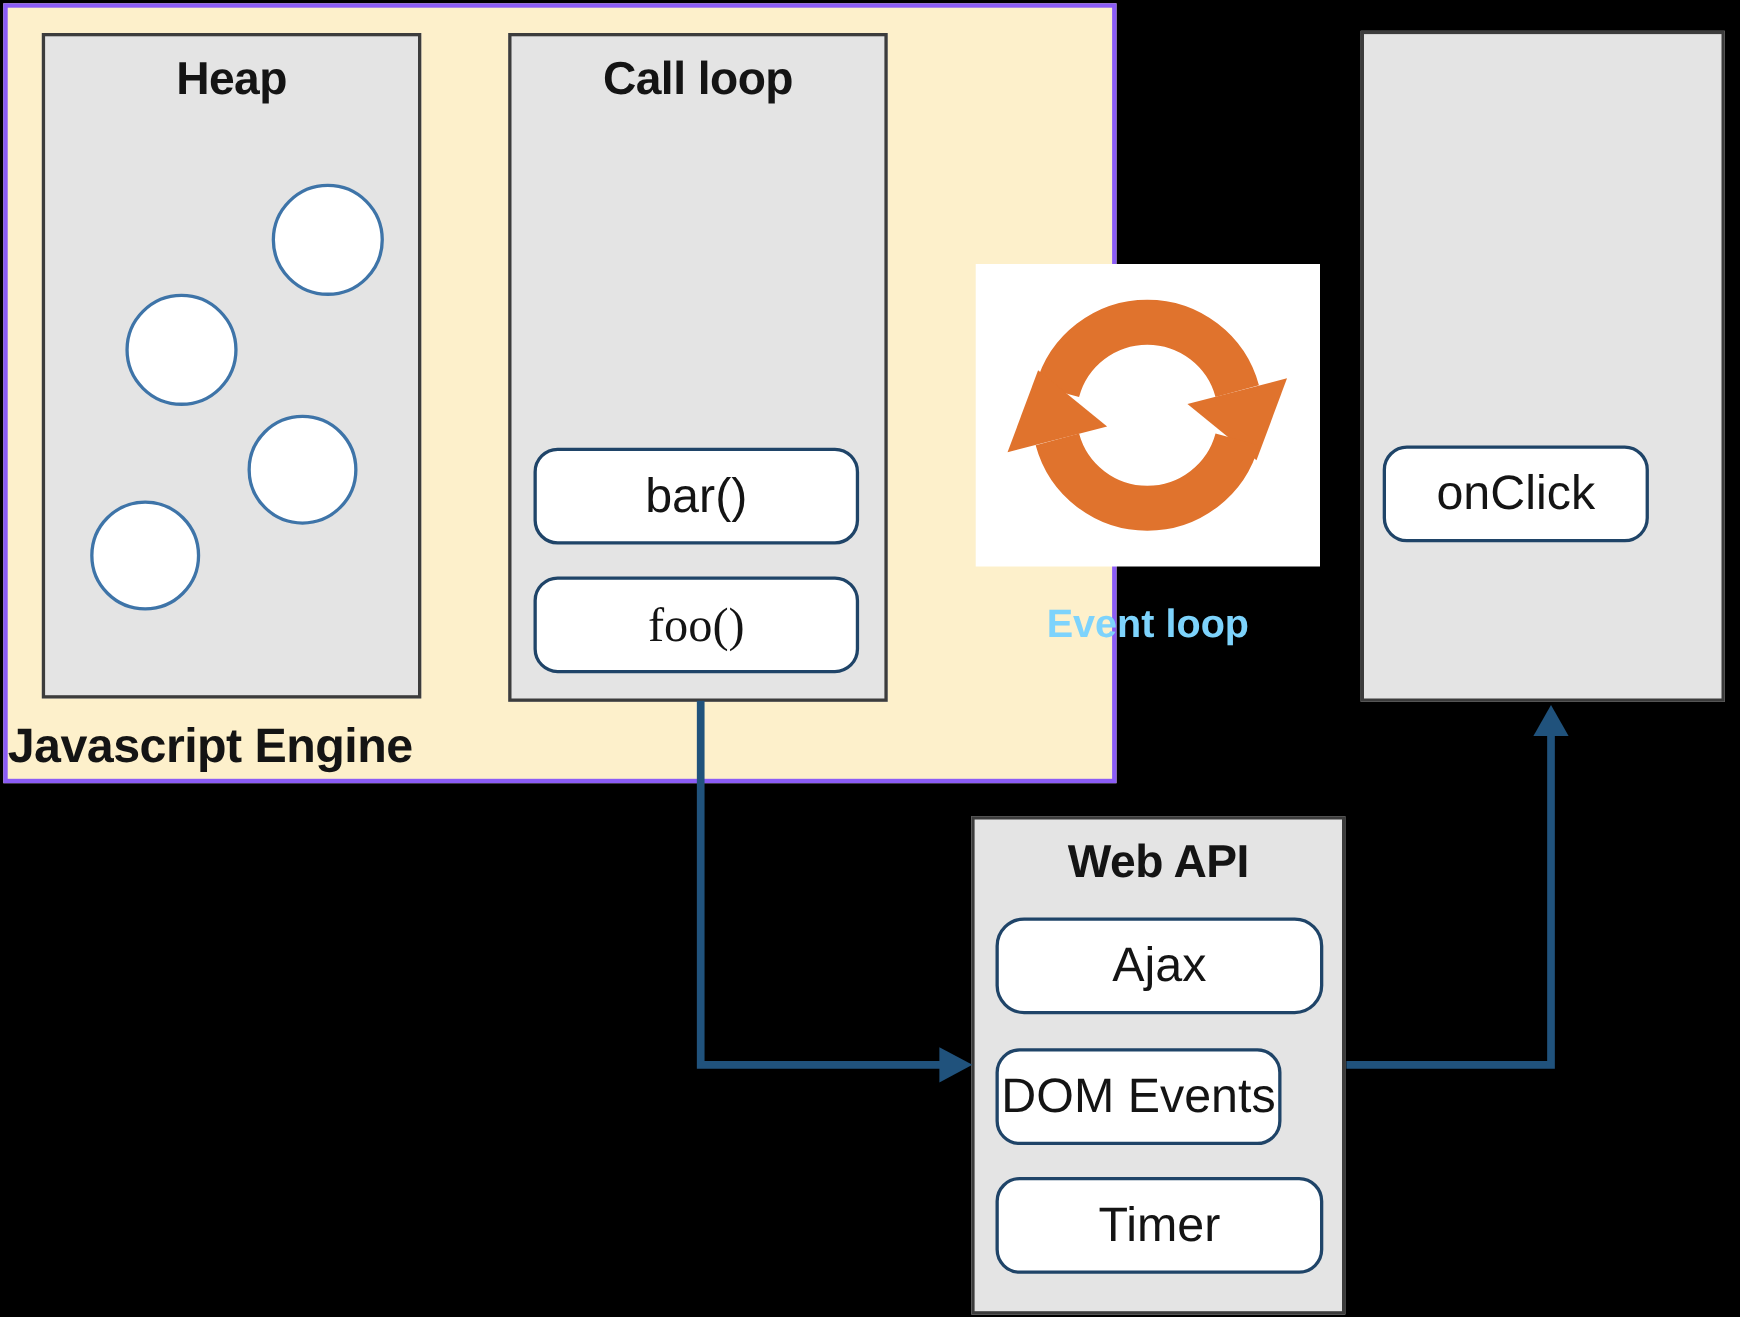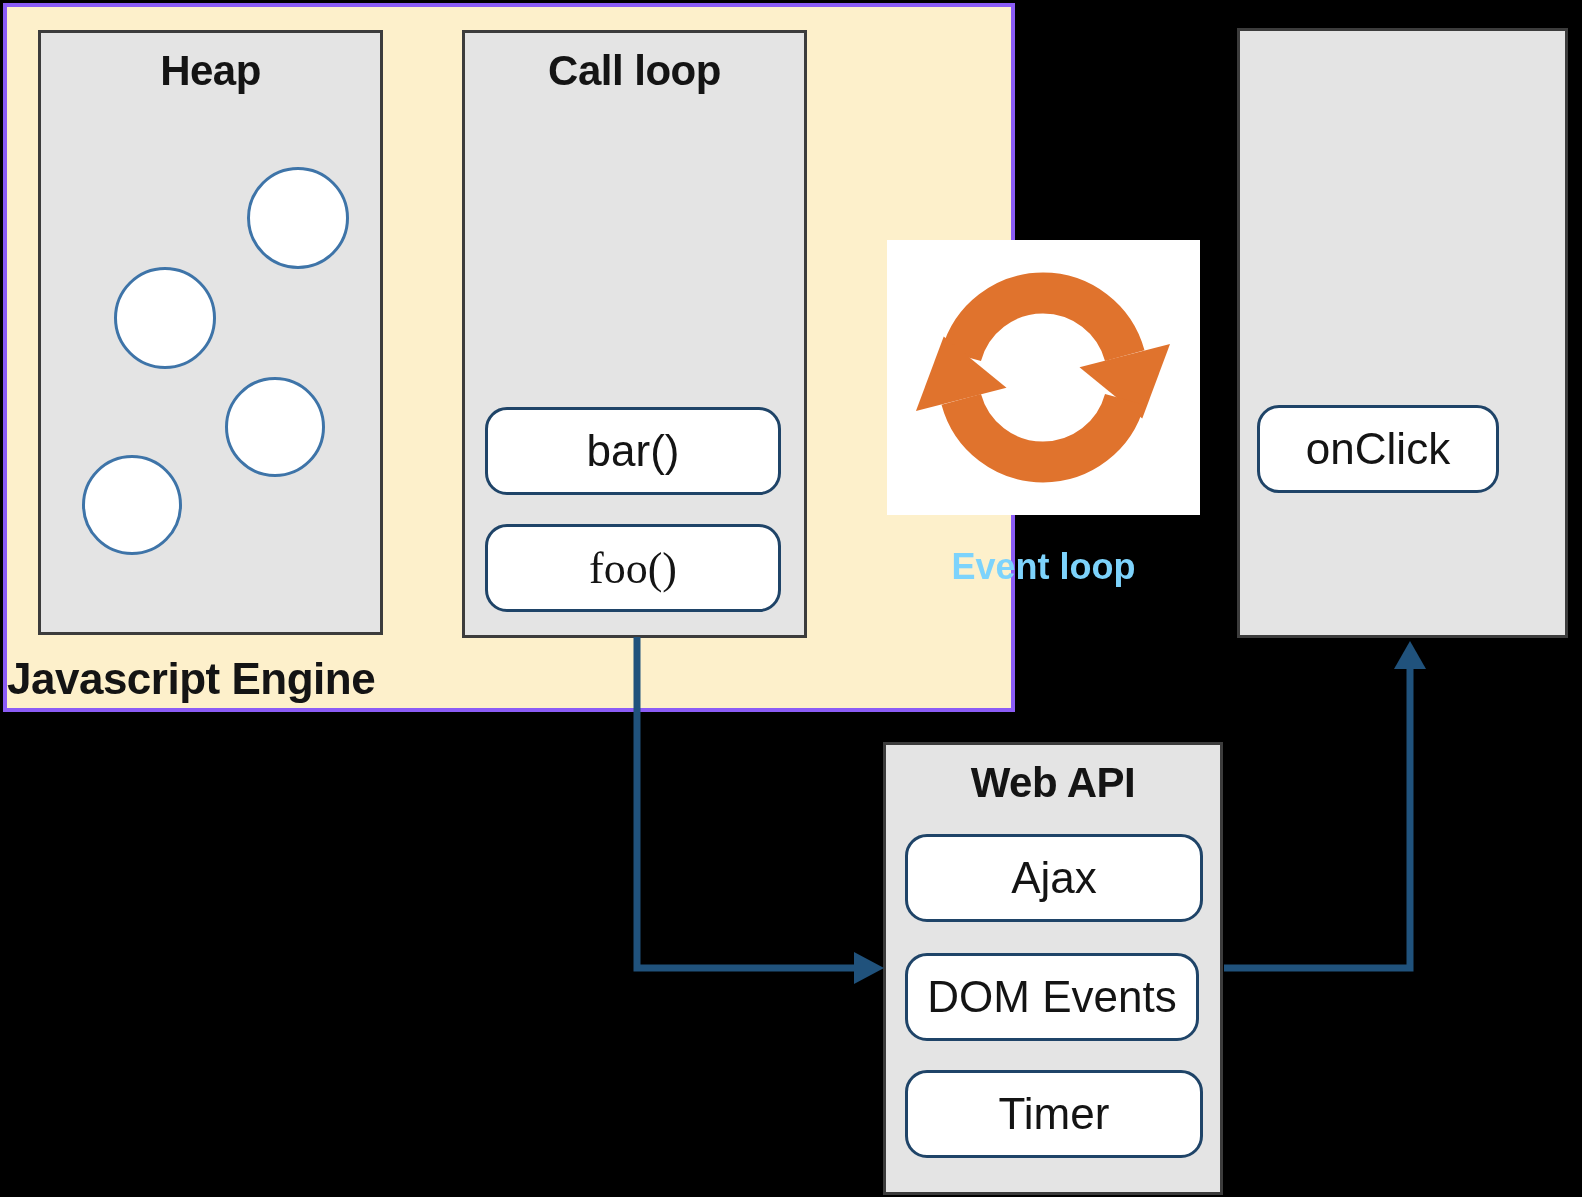--- a/index.html
+++ b/index.html
@@ -84,22 +84,22 @@
     text-align: center;
     font-weight: bold;
     font-size: 36px;
     color: #7dd3fc;
     margin-top: 40px;
   }
   .event-queue { left: 1237px; top: 28px; width: 331px; height: 610px; }
   .eq-1 { left: 17px; top: 374px; width: 242px; height: 88px; }
   .eq-2 { left: 17px; top: 492px; width: 297px; height: 88px; }
   .web-api { left: 883px; top: 742px; width: 340px; height: 453px; }
-  .wa-1 { left: 19px; top: 89px;  width: 298px; height: 88px; }
-  .wa-2 { left: 19px; top: 208px; width: 294px; height: 88px; }
+  .wa-1 { left: 19px; top: 89px;  width: 298px; height: 88px; border-radius: 26px; }
+  .wa-2 { left: 19px; top: 208px; width: 260px; height: 88px; }
   .wa-3 { left: 19px; top: 325px; width: 298px; height: 88px; text-align: center; }
   .arrows {
     position: absolute;
     left: 0; top: 0;
     width: 1582px; height: 1197px;
     pointer-events: none;
   }
 </style>
 </head>
 <body>

